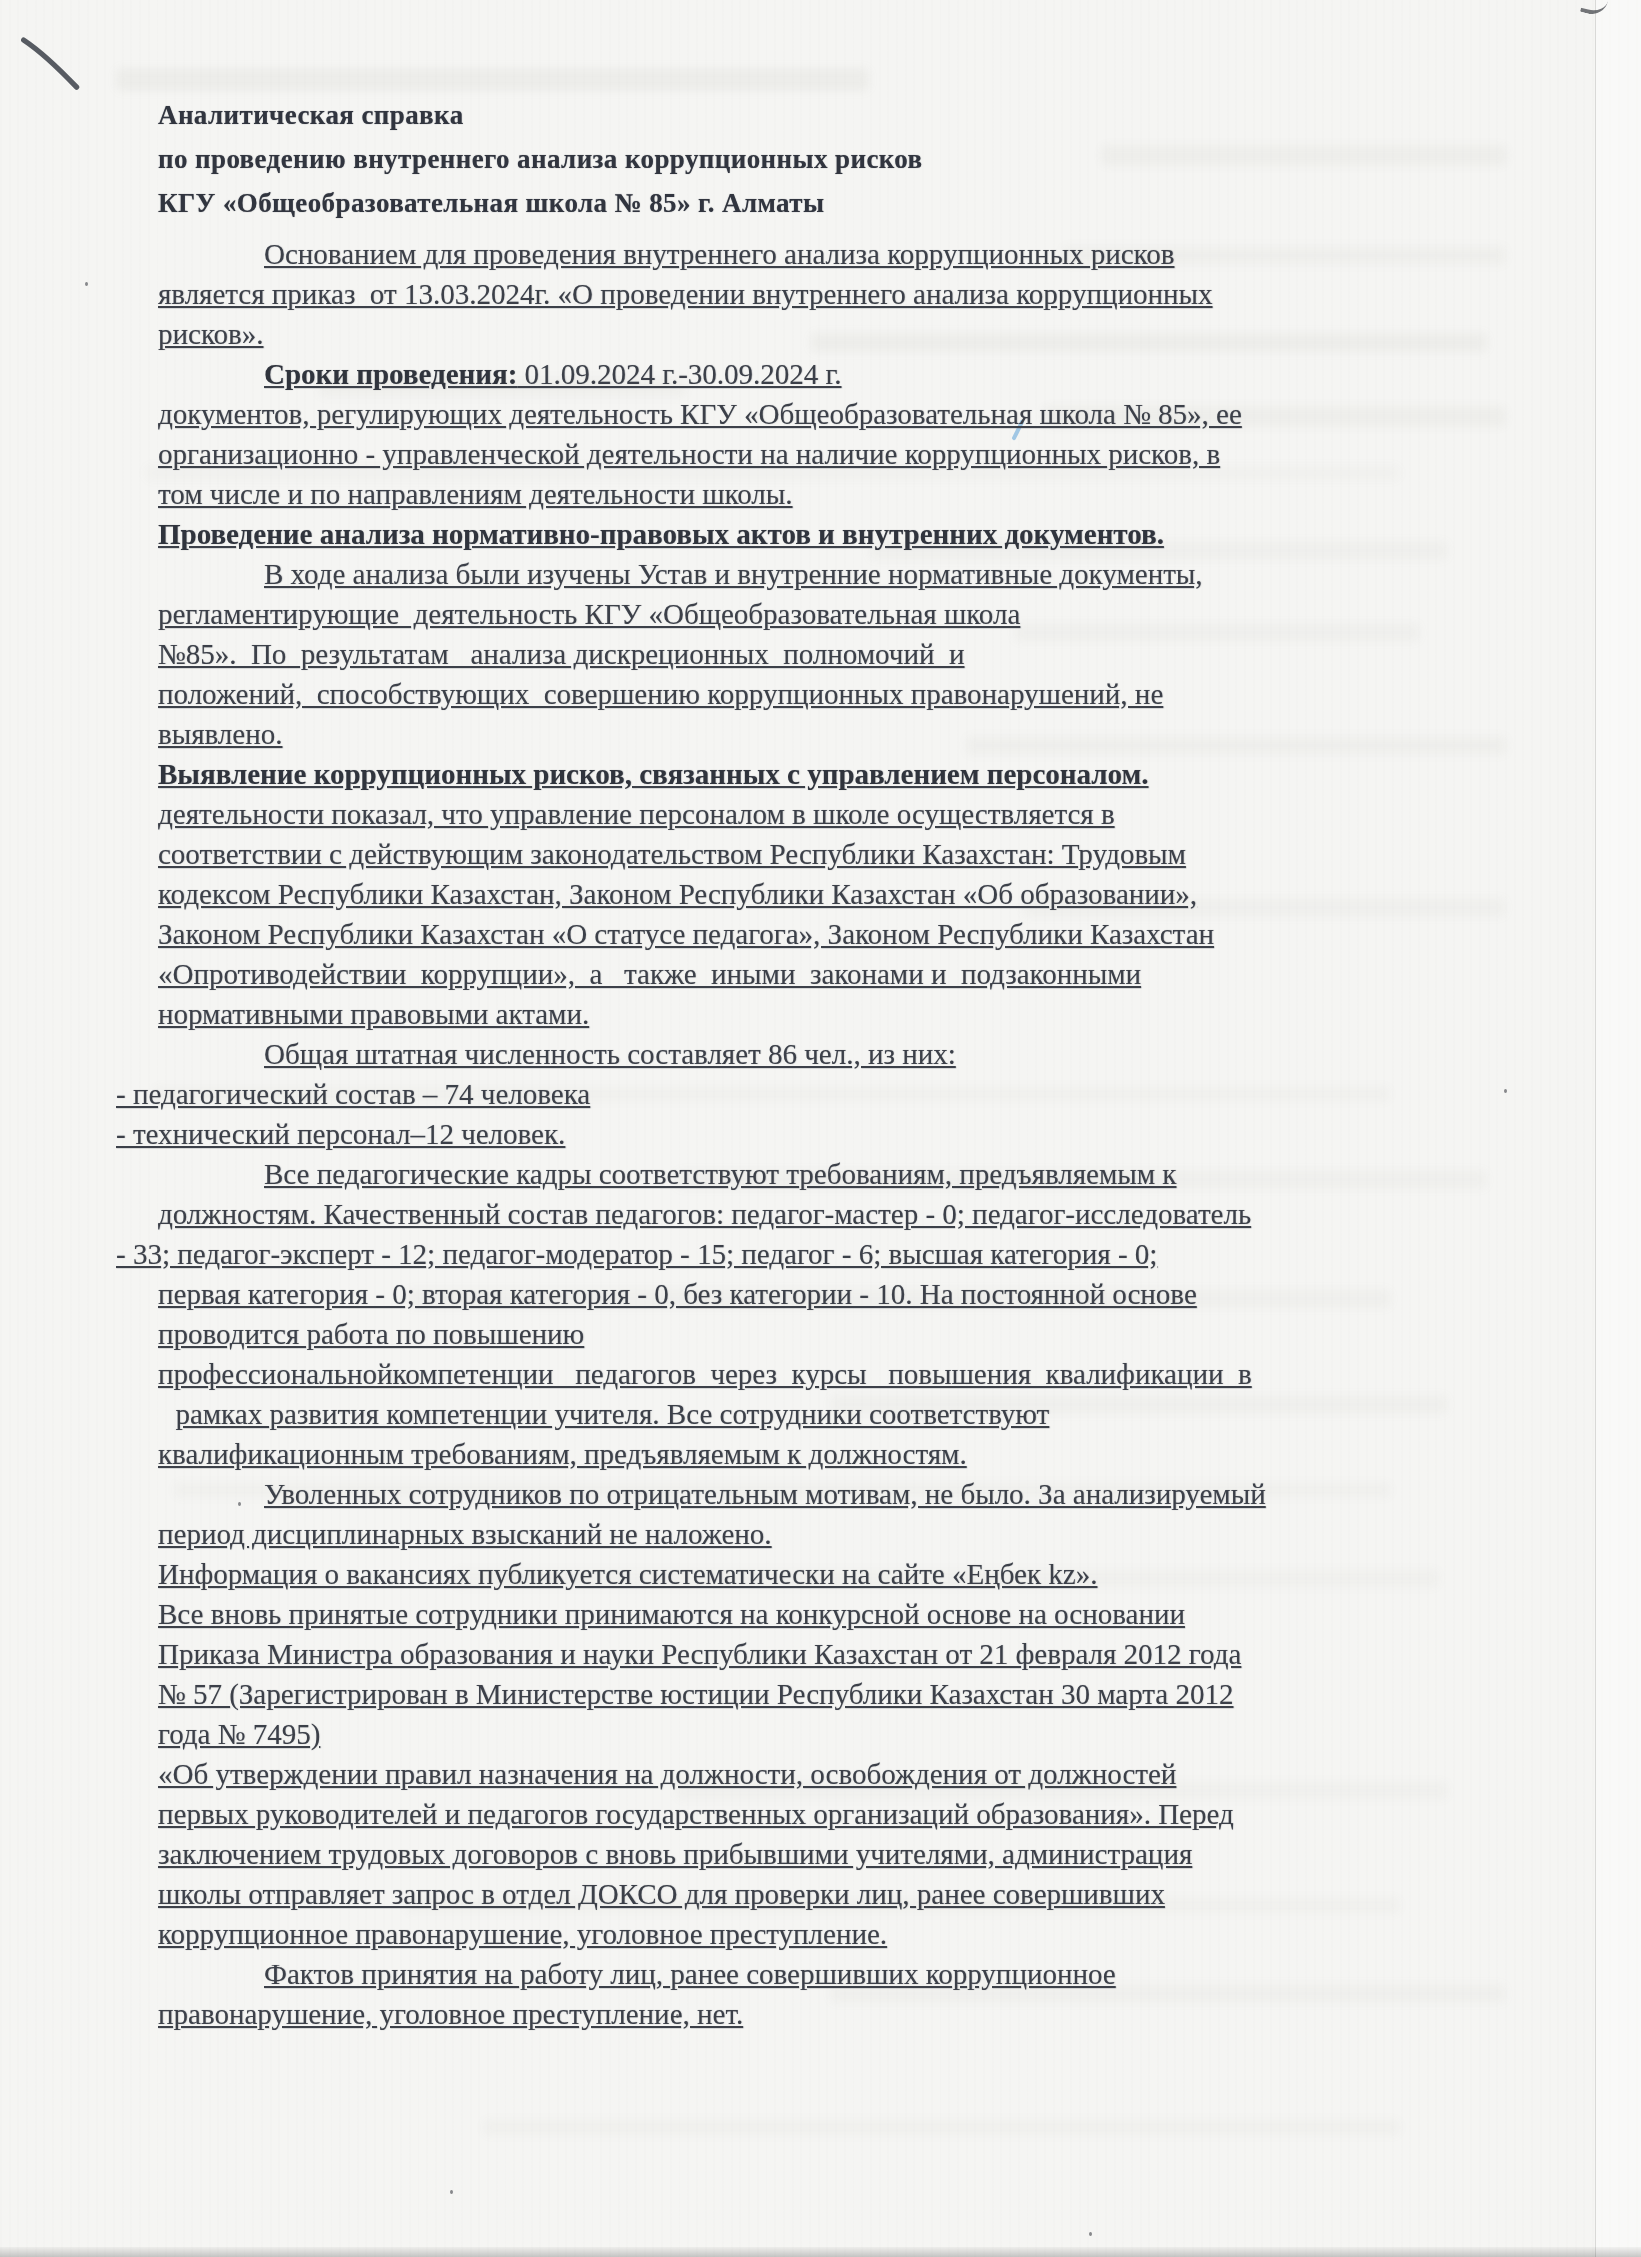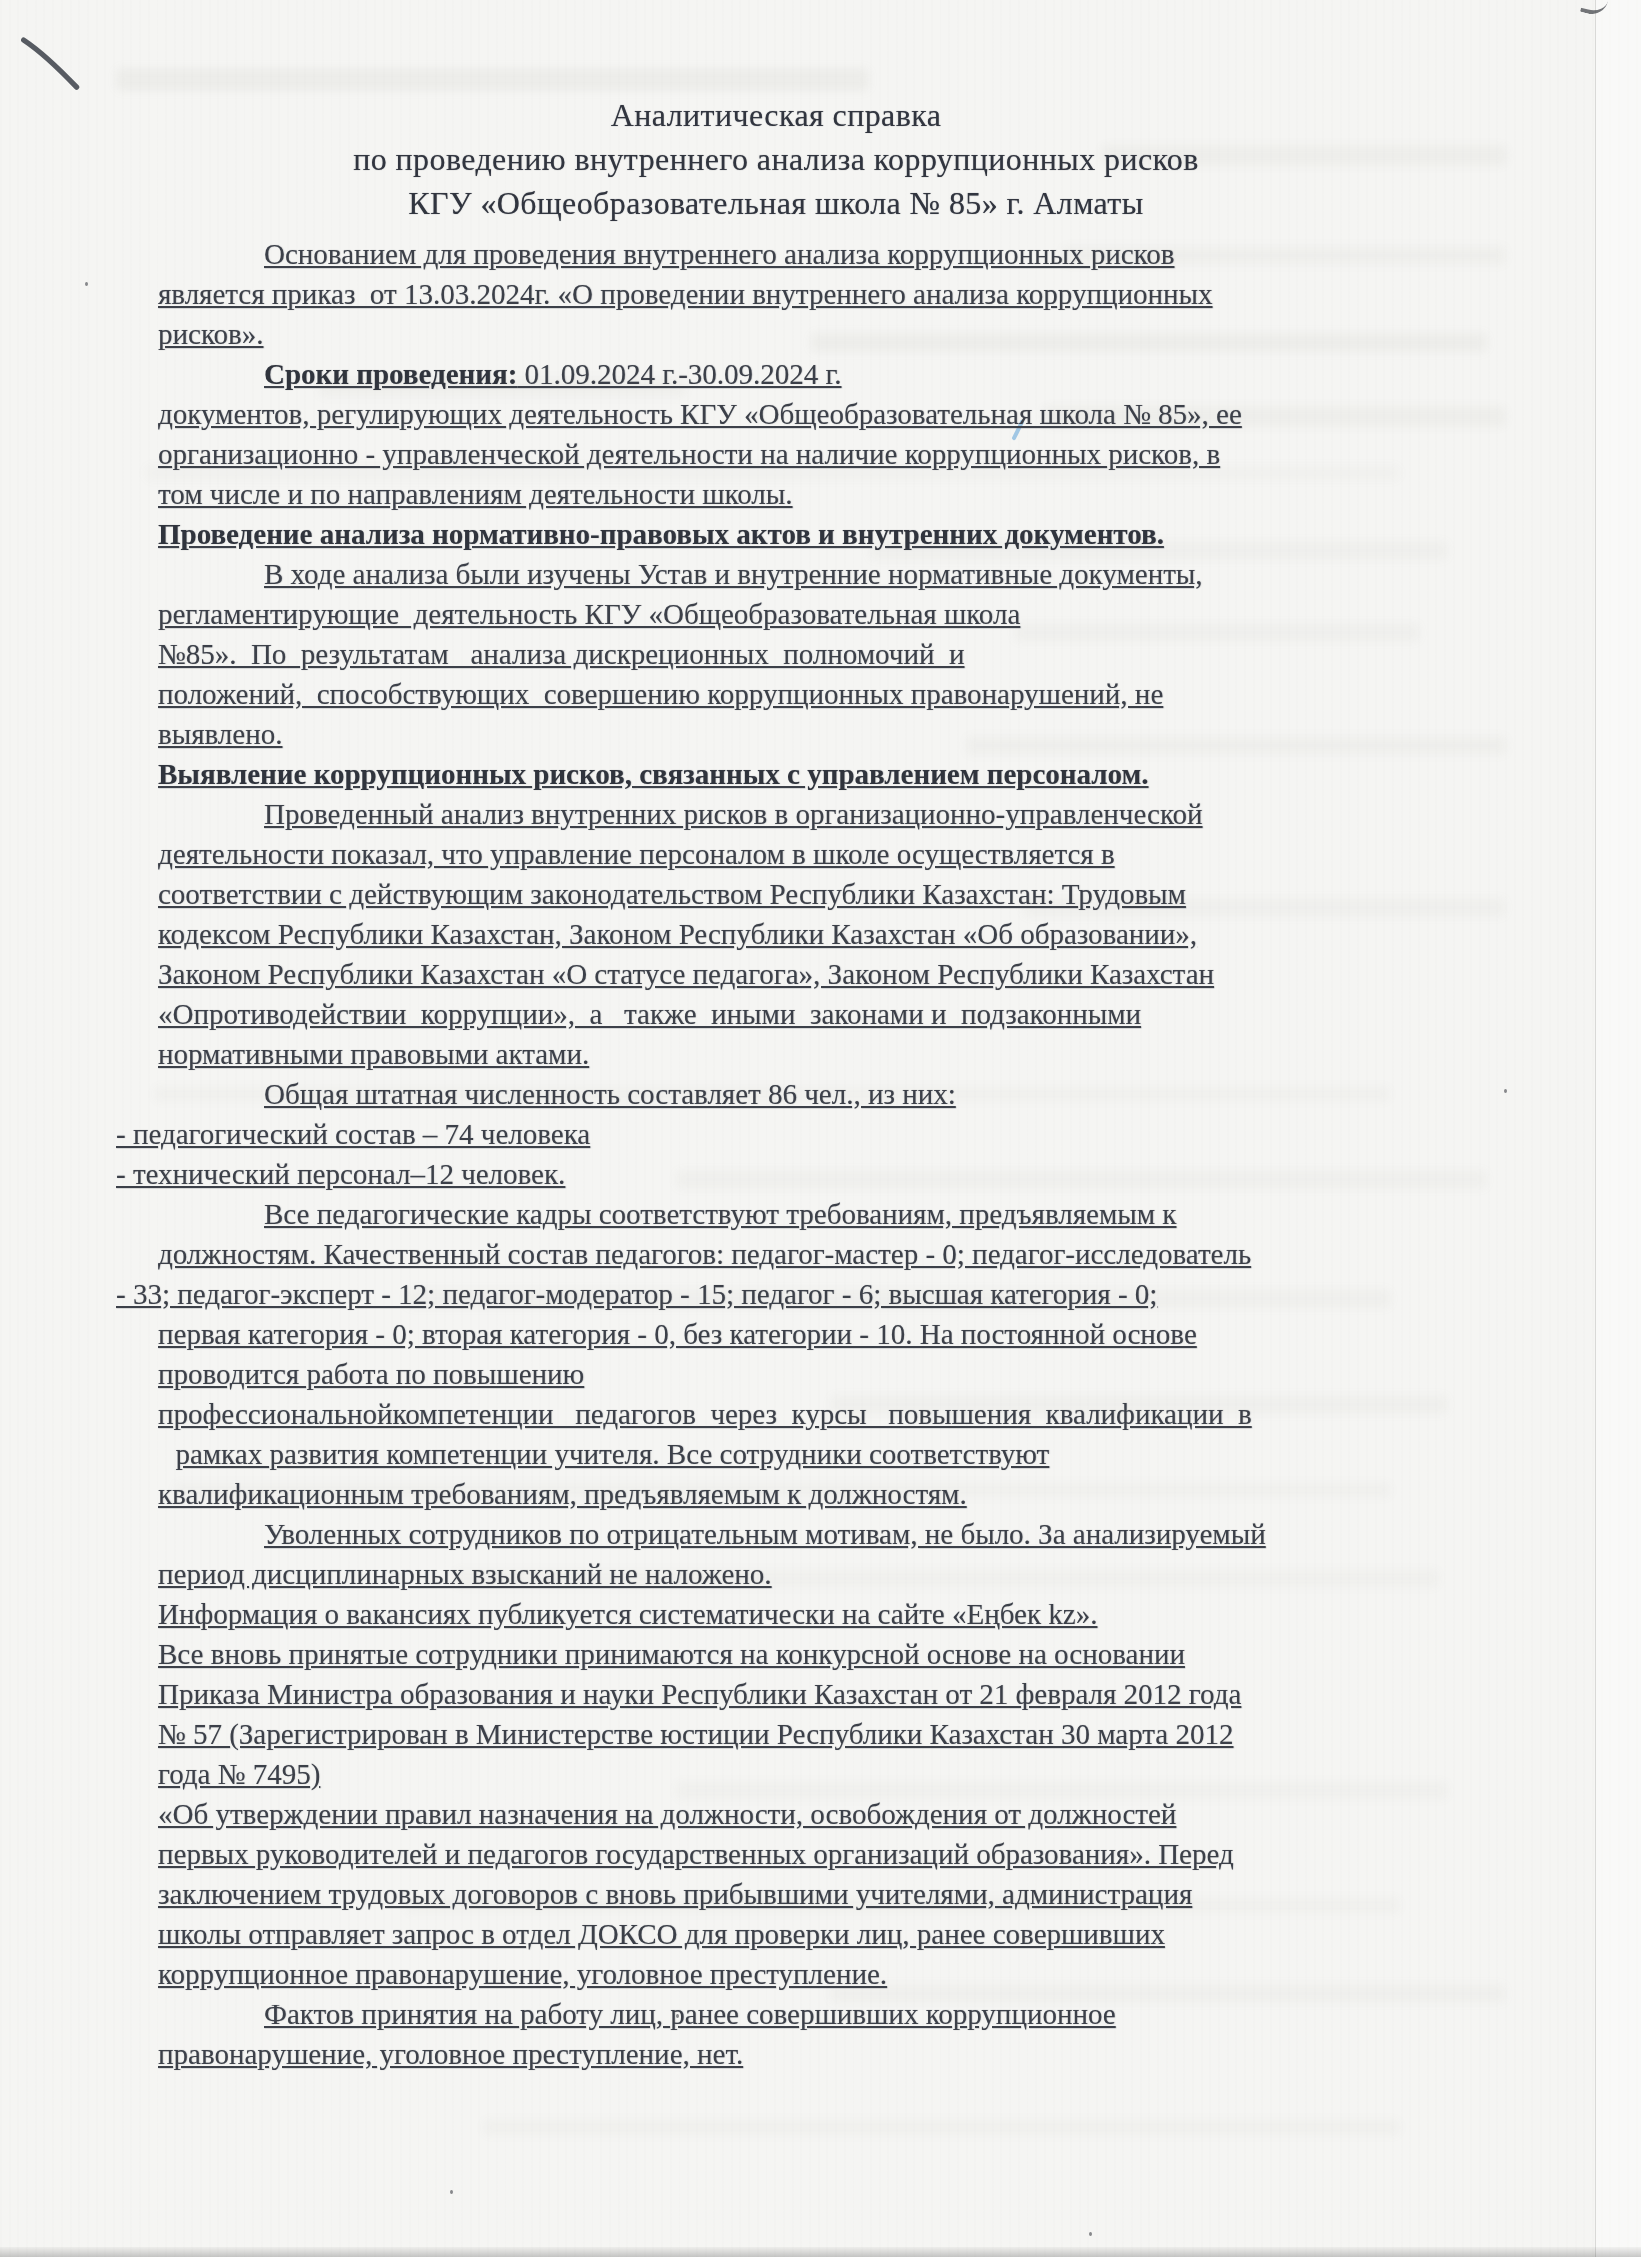--- a/index.html
+++ b/index.html
@@ -13,23 +13,23 @@
     background-image: repeating-linear-gradient(90deg, rgba(0,0,0,0.006) 0 1.9px, rgba(0,0,0,0) 1.9px 8.7px);
     overflow: hidden;
     font-family: "Liberation Serif", "DejaVu Serif", serif;
     color: #3c4049;
   }
 
   .content { position: absolute; left: 0; top: 0; width: 100%; padding: 93px 0 0 158px; }
 
   .title-block {
     width: 1236px;
-    text-align: center;
-    font-weight: normal;
-    font-size: 32px;
+    text-align: left;
+    font-weight: bold;
+    font-size: 27px;
     line-height: 44px;
     letter-spacing: 0.4px;
     color: #31353f;
     text-shadow: 0 0 1.1px rgba(49,53,63,0.55);
   }
   .tline { white-space: pre; }
 
   .body-block { margin-top: 8.7px; font-size: 29px; line-height: 40px; }
   .bline {
     white-space: pre;
@@ -142,21 +142,20 @@
         <div class="bline"><span class="">документов, регулирующих деятельность КГУ «Общеобразовательная школа № 85», ее</span></div>
         <div class="bline"><span class="">организационно - управленческой деятельности на наличие коррупционных рисков, в</span></div>
         <div class="bline"><span class="">том числе и по направлениям деятельности школы.</span></div>
         <div class="bline"><span class="b">Проведение анализа нормативно-правовых актов и внутренних документов.</span></div>
         <div class="bline indent"><span class="">В ходе анализа были изучены Устав и внутренние нормативные документы,</span></div>
         <div class="bline"><span class="">регламентирующие  деятельность КГУ «Общеобразовательная школа</span></div>
         <div class="bline"><span class="">№85».  По  результатам   анализа дискреционных  полномочий  и</span></div>
         <div class="bline"><span class="">положений,  способствующих  совершению коррупционных правонарушений, не</span></div>
         <div class="bline"><span class="">выявлено.</span></div>
         <div class="bline"><span class="b">Выявление коррупционных рисков, связанных с управлением персоналом.</span></div>
-        <div class="bline indent"><span class="">Проведенный анализ внутренних рисков в организационно-управленческой</span></div>
         <div class="bline"><span class="">деятельности показал, что управление персоналом в школе осуществляется в</span></div>
         <div class="bline"><span class="">соответствии с действующим законодательством Республики Казахстан: Трудовым</span></div>
         <div class="bline"><span class="">кодексом Республики Казахстан, Законом Республики Казахстан «Об образовании»,</span></div>
         <div class="bline"><span class="">Законом Республики Казахстан «О статусе педагога», Законом Республики Казахстан</span></div>
         <div class="bline"><span class="">«Опротиводействии  коррупции»,  а   также  иными  законами и  подзаконными</span></div>
         <div class="bline"><span class="">нормативными правовыми актами.</span></div>
         <div class="bline indent"><span class="">Общая штатная численность составляет 86 чел., из них:</span></div>
         <div class="bline hang"><span class="">- педагогический состав – 74 человека</span></div>
         <div class="bline hang"><span class="">- технический персонал–12 человек.</span></div>
         <div class="bline indent"><span class="">Все педагогические кадры соответствуют требованиям, предъявляемым к</span></div>

